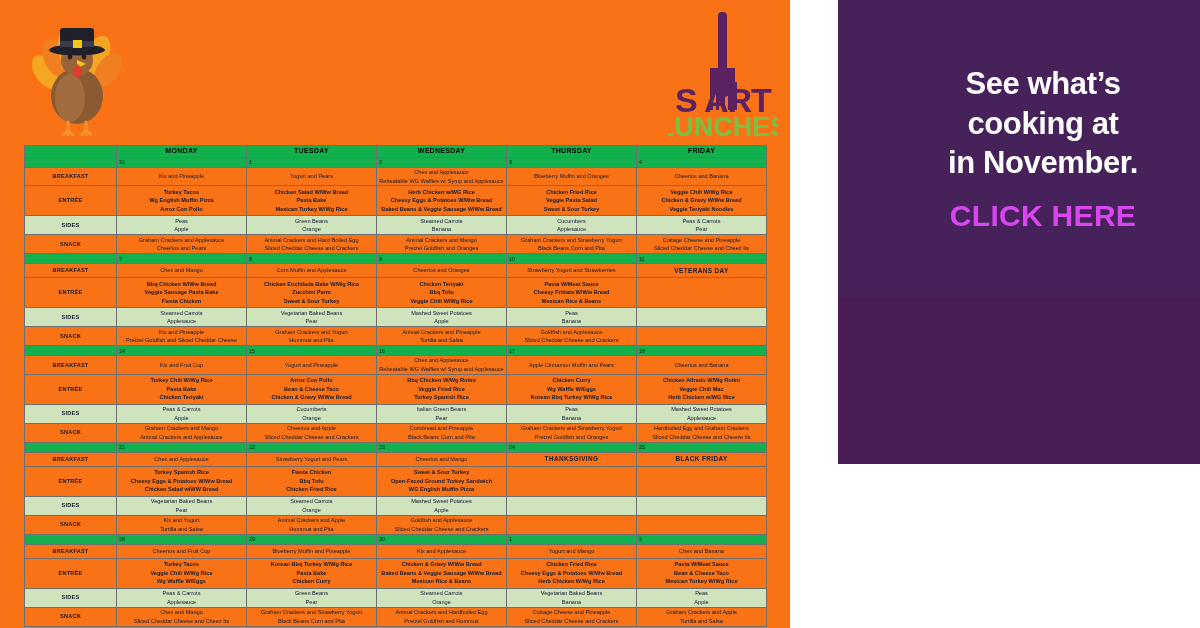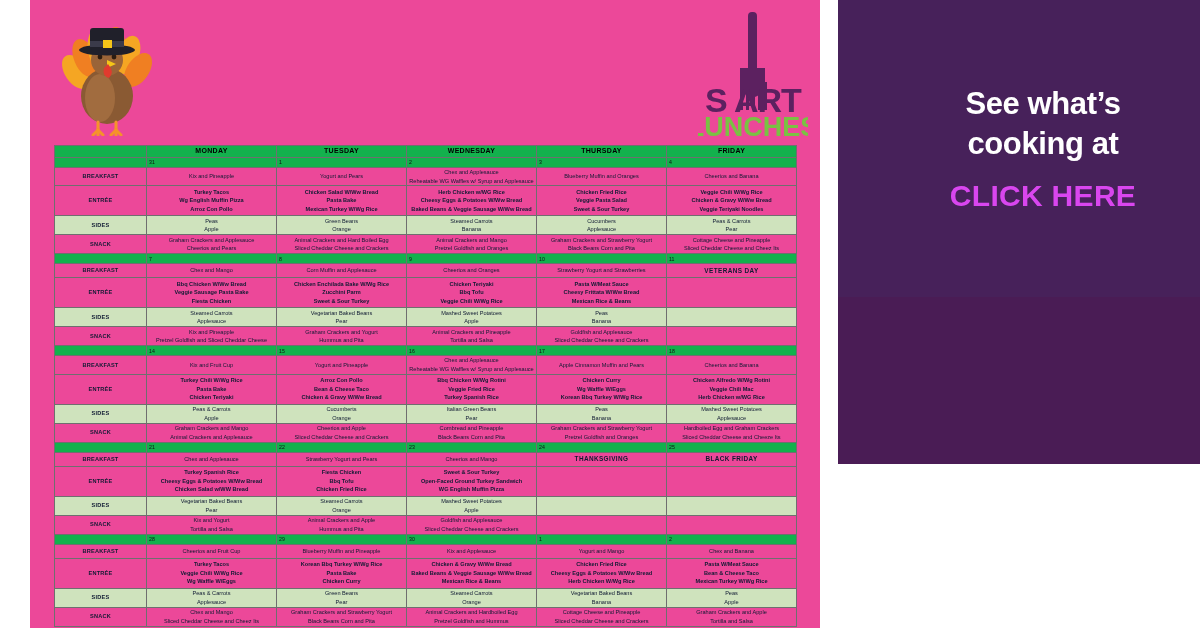--- a/index.html
+++ b/index.html
@@ -4,21 +4,21 @@
 <style>
   html,body{margin:0;padding:0;}
   body{
     width:1200px;height:628px;overflow:hidden;background:#ffffff;
     font-family:"Liberation Sans", sans-serif;
     -webkit-font-smoothing:antialiased;
   }
   .page{position:relative;width:1200px;height:628px;}
 
   
-  .menu-pane{position:absolute;left:0;top:0;width:790px;height:628px;background:#ec4899;overflow:hidden;margin-left:30px;}
+  .menu-pane{position:absolute;left:0;top:0;width:790px;height:628px;background:#f97316;overflow:hidden;}
 
   .turkey{position:absolute;left:22px;top:14px;width:112px;height:122px;}
 
   .logo{position:absolute;left:668px;top:6px;width:110px;height:132px;}
 
   .cal-title{
     position:absolute;left:0;top:113px;width:790px;text-align:center;
     font-size:21px;font-weight:bold;color:#111;letter-spacing:-0.3px;
   }
 
@@ -626,18 +626,19 @@
           </tr>
         </tbody>
     </table>
   </div>
 
   <div class="promo">
     <div class="promo-top">
       <div class="promo-head" id="promo-head">
           <div>See what’s</div>
           <div>cooking at</div>
+          <div>in November.</div>
         </div>
       <div class="promo-cta">CLICK HERE</div>
     </div>
 
   </div>
 </div>
 
 </body></html>

